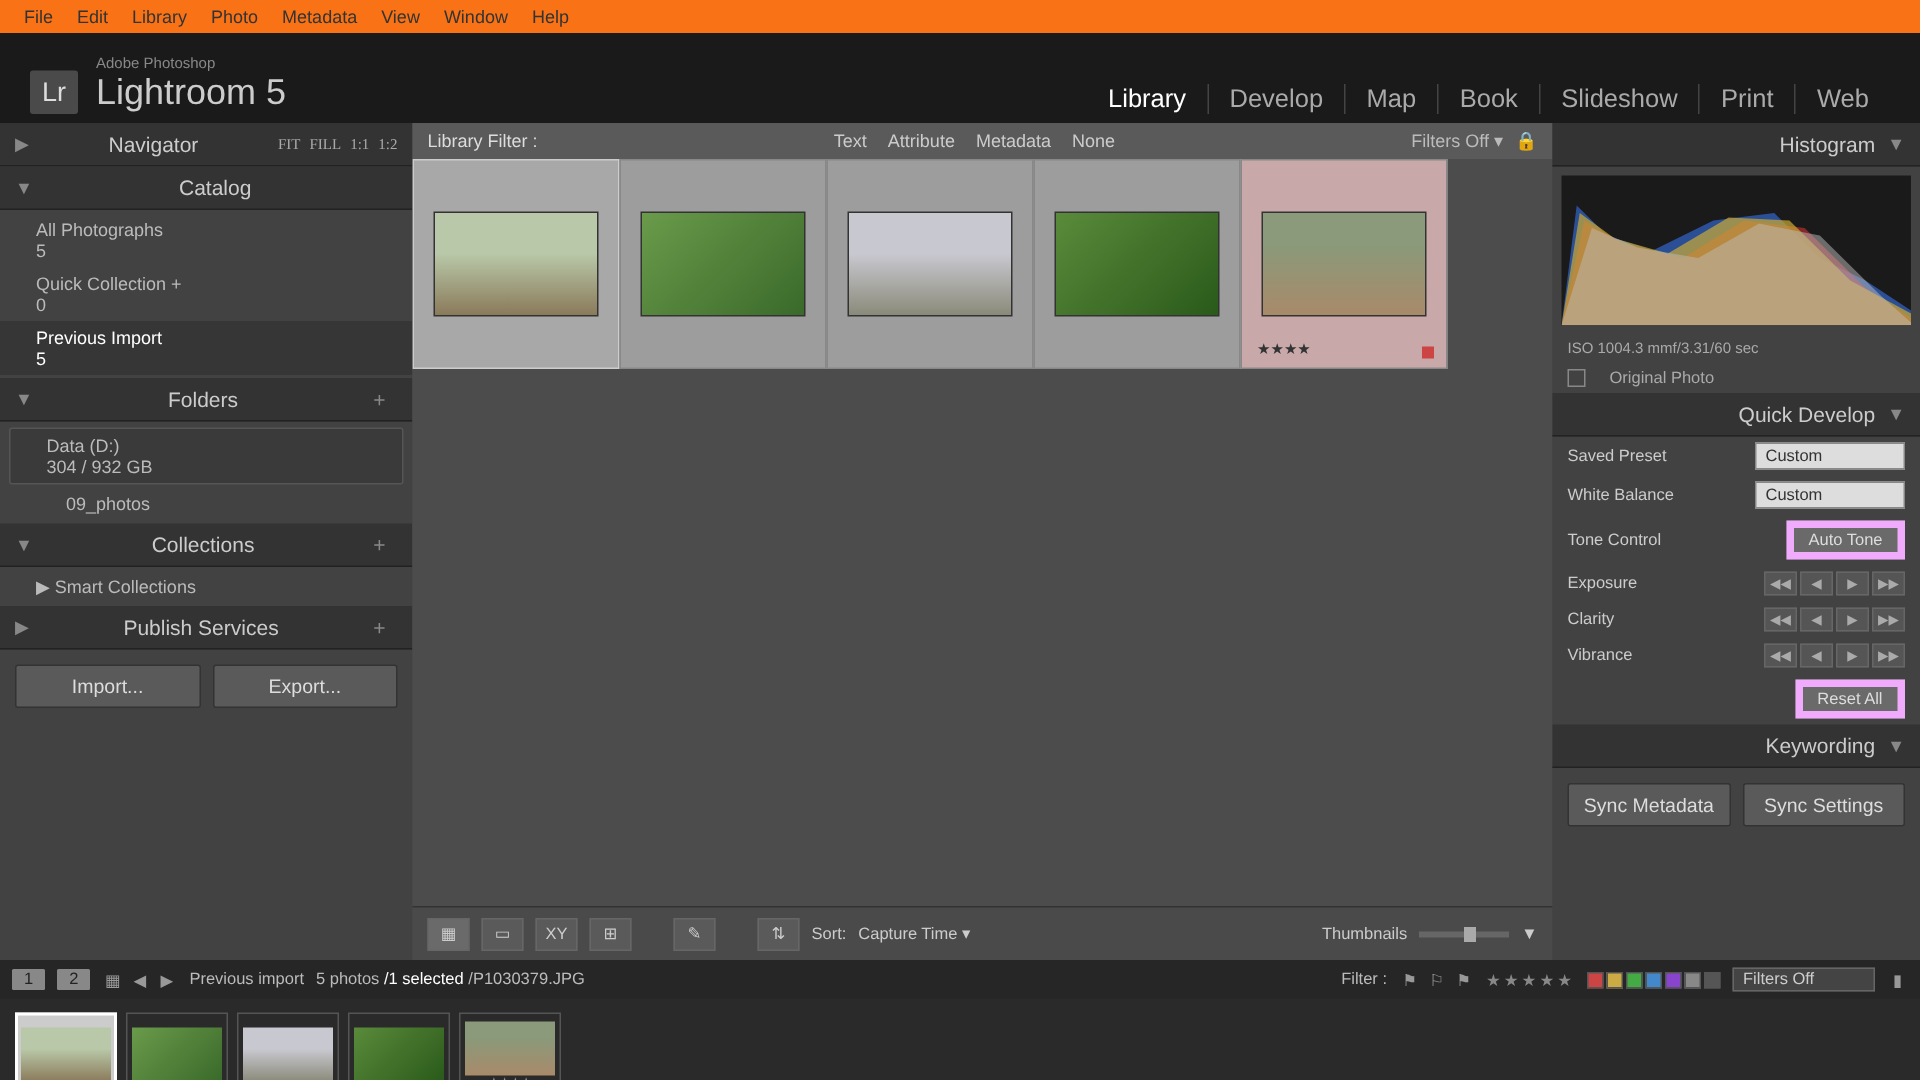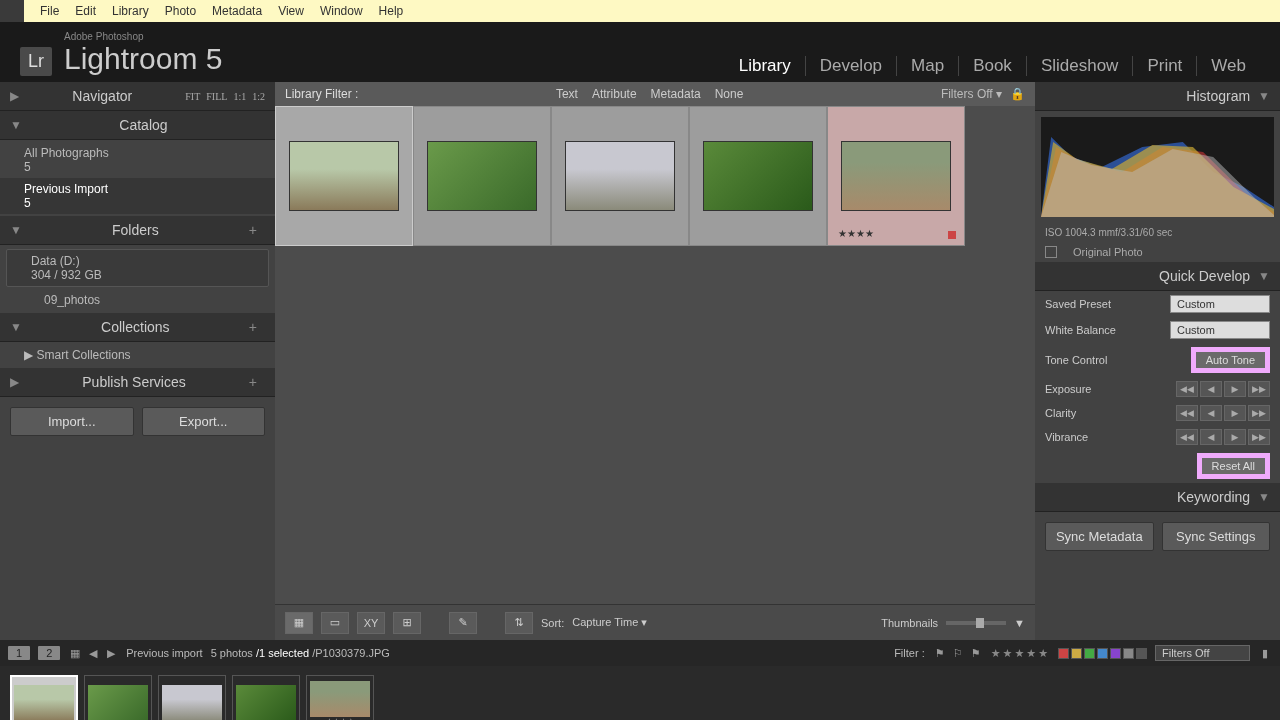--- a/index.html
+++ b/index.html
@@ -1,24 +1,24 @@
 <!DOCTYPE html>
 <html><head>
 <meta charset="utf-8">
 <style>
 * { margin: 0; padding: 0; box-sizing: border-box; font-family: "Segoe UI", Arial, sans-serif; }
 body { width: 1280px; height: 720px; background: #3a3a3a; color: #ccc; overflow: hidden; }
-.menubar { background: #fef9c3; color: #333; height: 22px; display: flex; align-items: center; padding: 0 8px; font-size: 12px; margin-left: 24px; }
+.menubar { background: #f97316; color: #333; height: 22px; display: flex; align-items: center; padding: 0 8px; font-size: 12px; }
 .menubar div { padding: 0 8px; cursor: pointer; }
 .header { background: #1a1a1a; height: 60px; display: flex; align-items: flex-end; padding: 0 20px 6px 20px; justify-content: space-between; }
 .brand { display: flex; align-items: flex-end; gap: 12px; }
 .brand-logo { background: #4a4a4a; color: #ddd; font-size: 18px; padding: 4px 8px; border-radius: 2px; }
 .brand-text { color: #ccc; }
 .brand-text .small { font-size: 10px; color: #888; }
-.brand-text .big { font-size: 30px; font-weight: 300; }
+.brand-text .big { font-size: 24px; font-weight: 300; }
 .modules { display: flex; gap: 0; align-items: center; }
 .modules .mod { color: #aaa; font-size: 17px; padding: 0 14px; border-right: 1px solid #444; cursor: pointer; }
 .modules .mod:last-child { border: none; }
 .modules .mod.active { color: #fff; font-weight: 500; }
 .main { display: flex; height: 558px; }
 .left-panel, .right-panel { background: #424242; width: 275px; padding: 0; font-size: 12px; }
 .right-panel { width: 245px; }
 .panel-header { background: #333; padding: 6px 10px; display: flex; justify-content: space-between; align-items: center; border-bottom: 1px solid #222; cursor: pointer; }
 .panel-header .title { font-size: 14px; color: #ccc; }
 .panel-header .arrow { color: #888; }
@@ -127,20 +127,24 @@
     <div class="panel-header">
       <span class="arrow">▼</span>
       <span class="title">Catalog</span>
       <span></span>
     </div>
     <div class="panel-body" id="catalog-body">
         <div class="panel-row">
           <span>All Photographs</span>
           <span>5</span>
         </div>
+        <div class="panel-row">
+          <span>Quick Collection  +</span>
+          <span>0</span>
+        </div>
         <div class="panel-row selected">
           <span>Previous Import</span>
           <span>5</span>
         </div>
       </div>
     <div class="panel-header">
       <span class="arrow">▼</span>
       <span class="title">Folders</span>
       <span class="folder-plus">+</span>
     </div>

